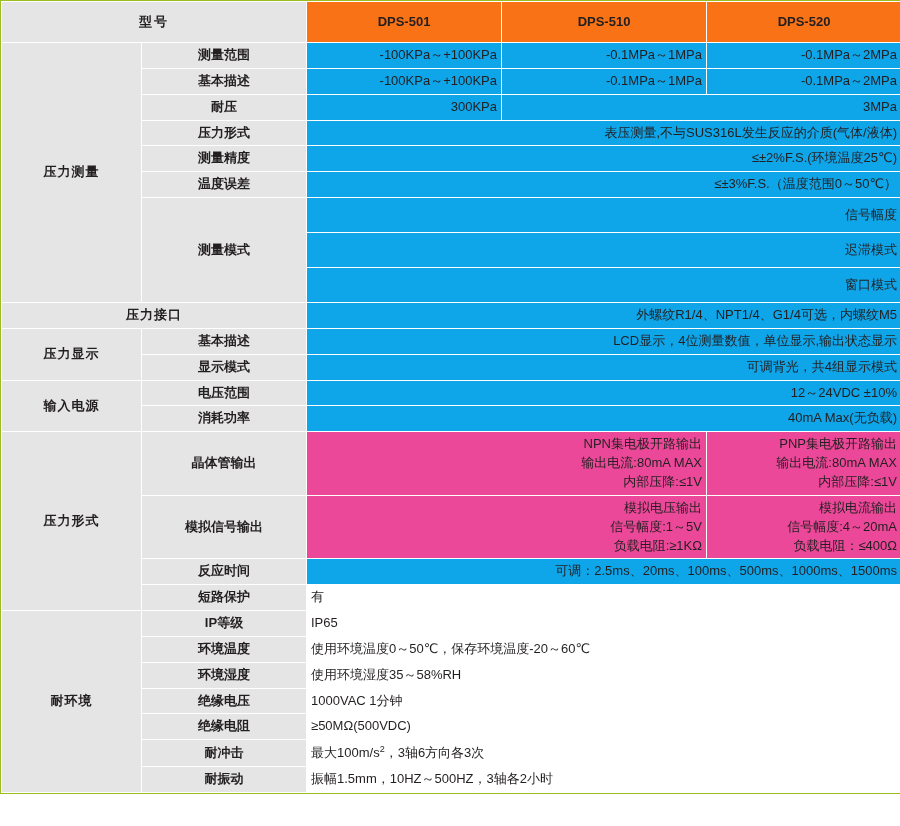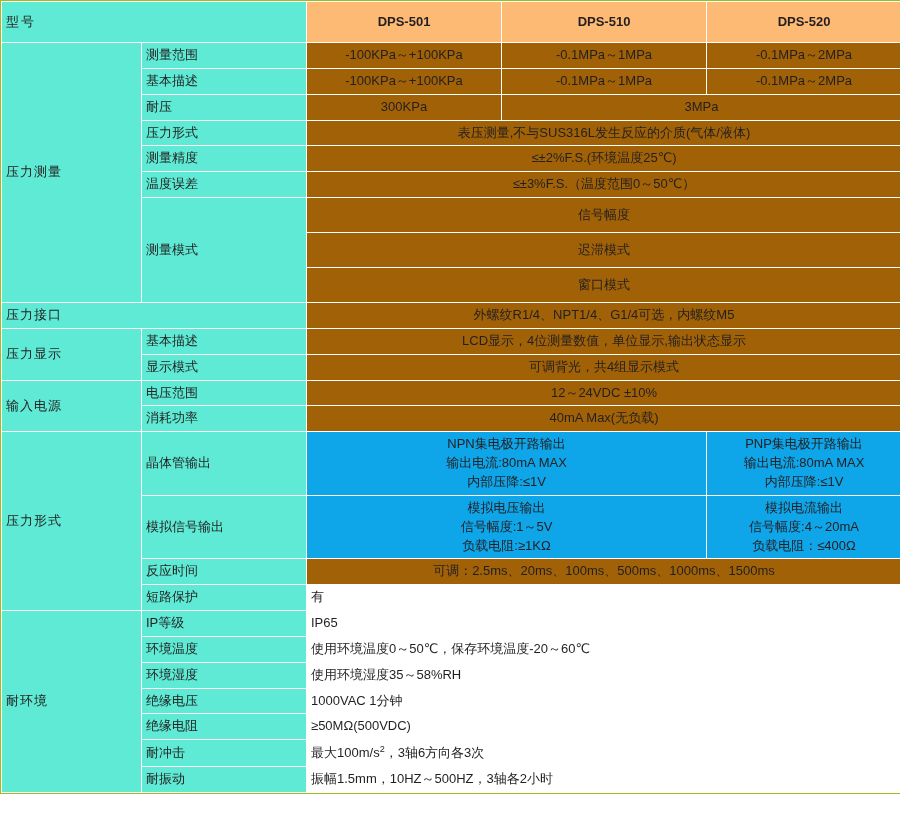--- a/index.html
+++ b/index.html
@@ -21,56 +21,57 @@
   table.spec td {
     border: 1px solid #ffffff;
     font-size: 13px;
     color: #231f20;
     padding: 3px 4px;
     vertical-align: middle;
     line-height: 1.45;
   }
   
   td.cat, td.sub, td.hdr-label {
-    background: #5eead4;
-    font-weight: normal;
+    background: #e5e5e5;
+    text-align: center;
+    font-weight: bold;
     color: #1c1c1c;
   }
   td.cat {
     font-size: 16px;
     letter-spacing: 1px;
   }
   td.sub {
     font-size: 13.5px;
   }
   td.hdr-label {
     font-size: 16px;
     letter-spacing: 2px;
     height: 34px;
   }
   td.hdr-model {
-    background: #fdba74;
+    background: #f97316;
     text-align: center;
     font-size: 15px;
     font-weight: bold;
     color: #231f20;
     height: 34px;
   }
   td.val {
-    background: #a16207;
-    text-align: center;
+    background: #0ea5e9;
+    text-align: right;
   }
   td.val-left {
     background: #ffffff;
     text-align: left;
     padding-left: 38px;
   }
   td.val-block {
-    background: #0ea5e9;
-    text-align: center;
+    background: #ec4899;
+    text-align: right;
     padding: 10px 4px 10px 36px;
   }
   .blockline {
     white-space: pre-line;
   }
   .sup {
     vertical-align: super;
     font-size: 9px;
   }
   .outer {

